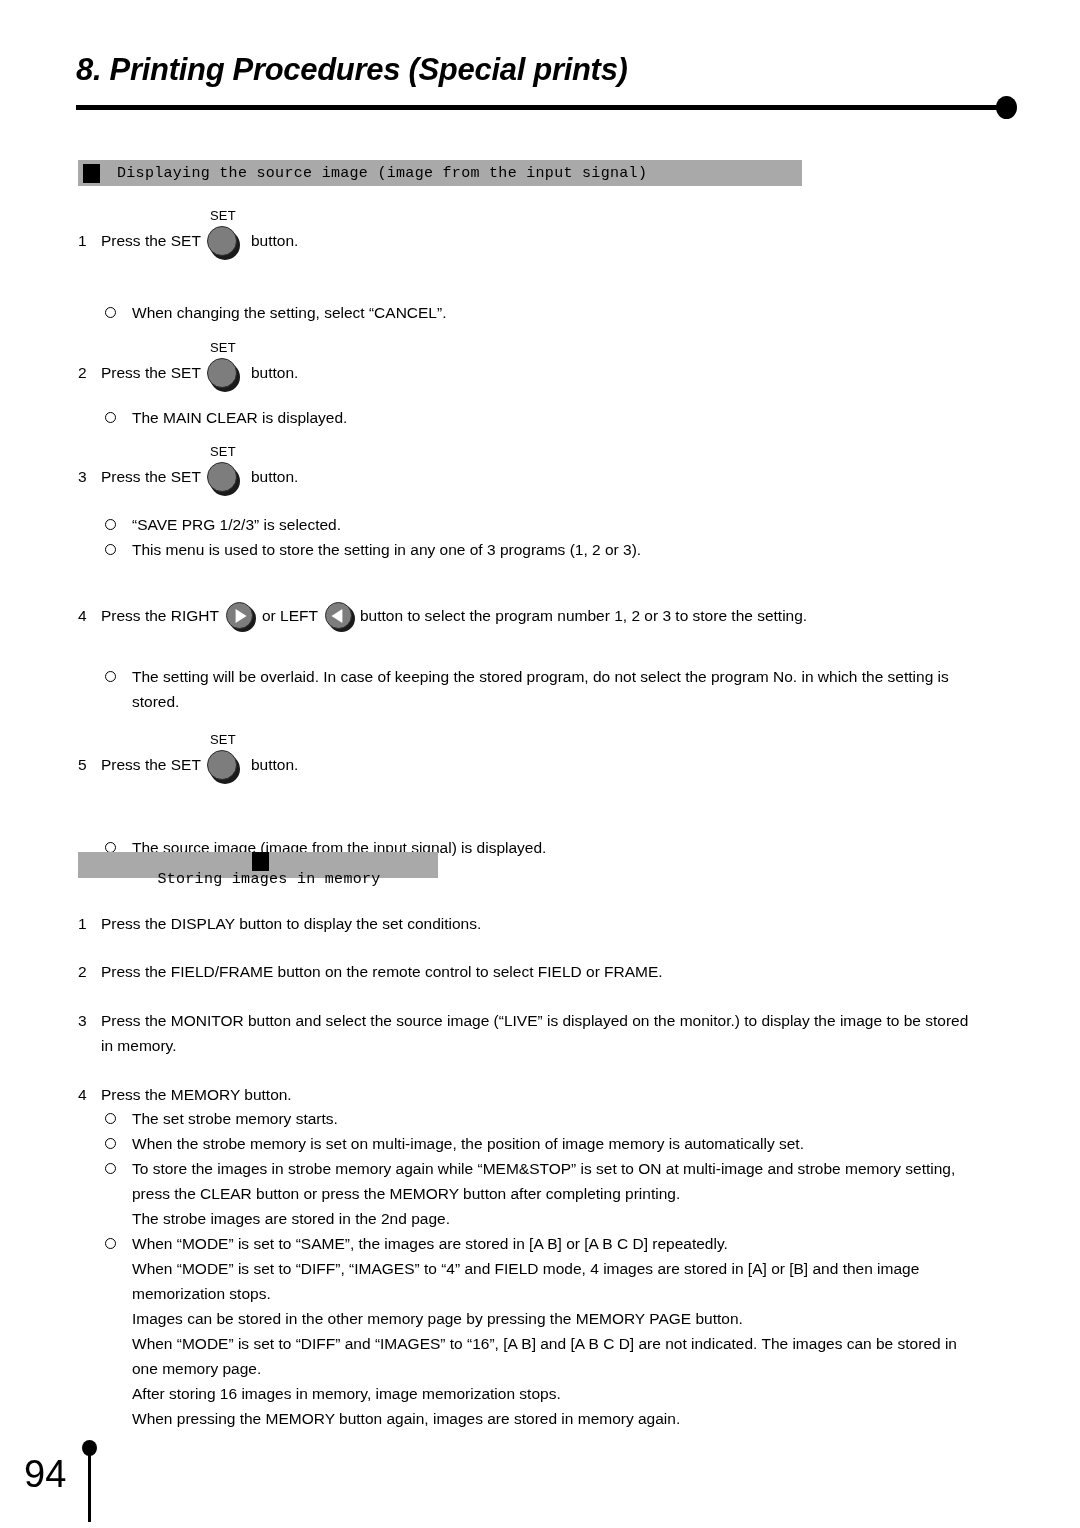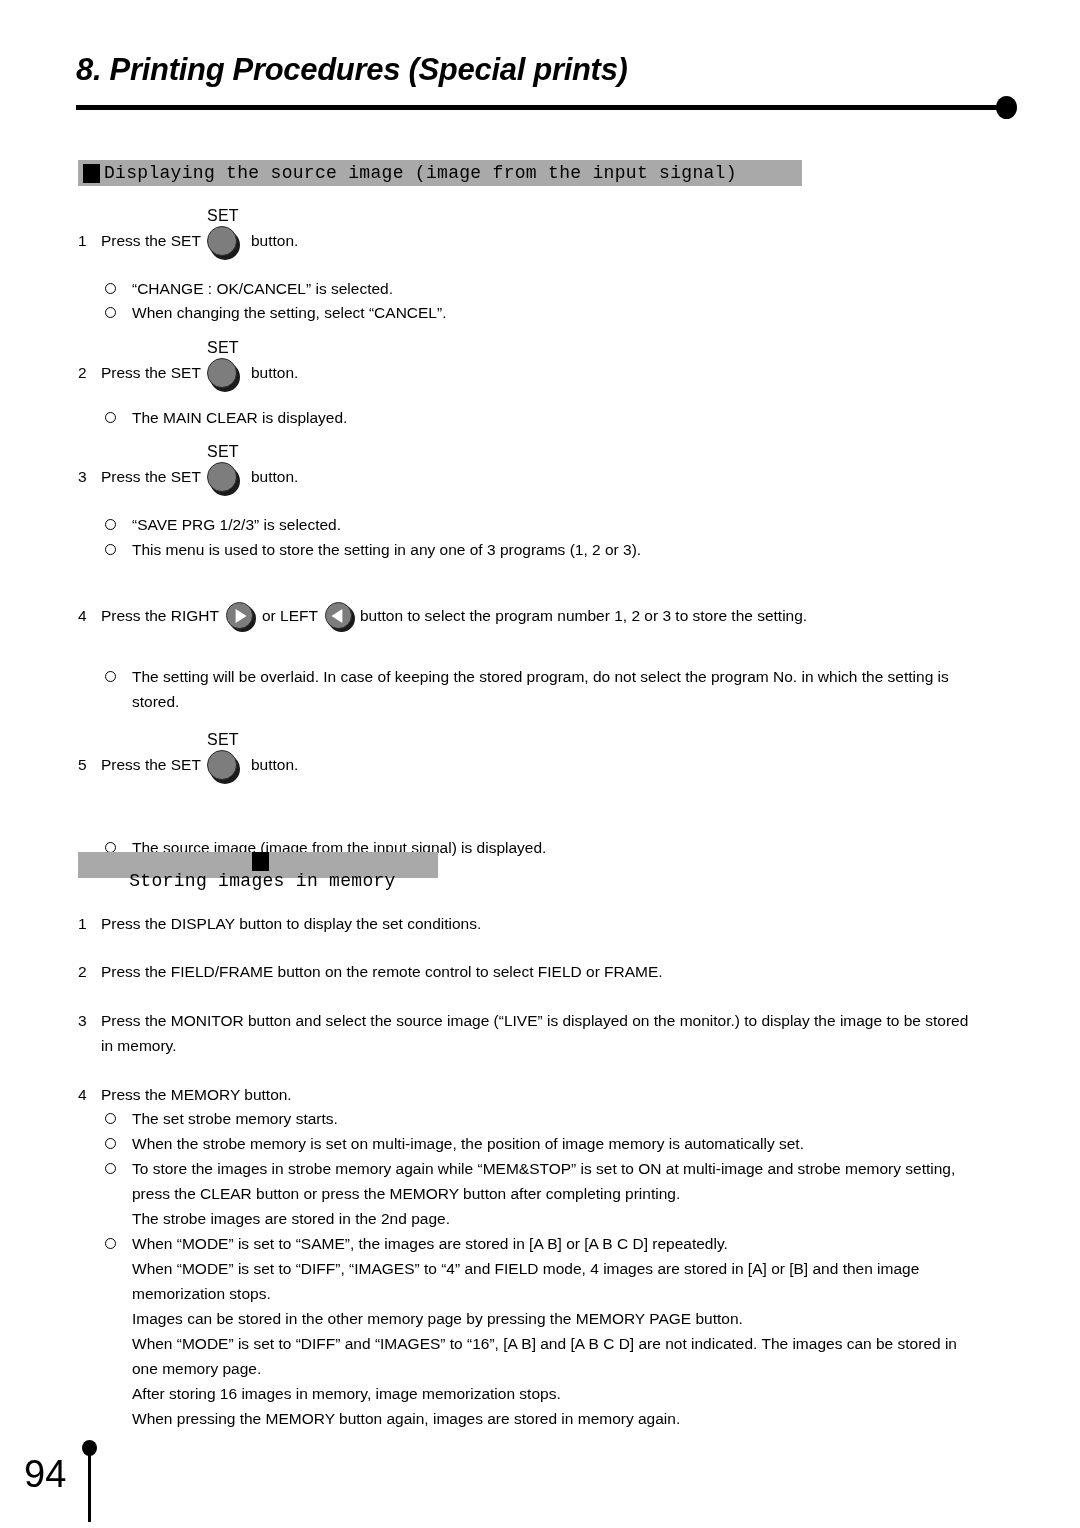--- a/index.html
+++ b/index.html
@@ -64,24 +64,24 @@
     box-sizing: border-box;
   }
   .section-bar .sq {
     width: 17px;
     height: 19px;
     background: #000000;
     flex: 0 0 auto;
   }
   .section-bar .bar-label {
     font-family: "Liberation Mono", "DejaVu Sans Mono", monospace;
-    font-size: 18px;
+    font-size: 15px;
     letter-spacing: 0.3px;
     color: #000000;
-    margin-left: 4px;
+    margin-left: 17px;
     white-space: nowrap;
   }
   #section-bar-1 { left: 78px; top: 160px; width: 724px; }
   #section-bar-2 { left: 78px; top: 852px; width: 360px; flex-direction: column; }
 
   
   .step-row {
     position: absolute;
     font-size: 15.5px;
     display: flex;
@@ -101,21 +101,21 @@
     height: 34px;
     flex: 0 0 auto;
     vertical-align: middle;
   }
   .knob-label {
     position: absolute;
     left: 0;
     top: -14px;
     width: 44px;
     text-align: center;
-    font-size: 16px;
+    font-size: 13px;
     line-height: 11px;
     letter-spacing: 0.2px;
   }
   .knob-shadow {
     position: absolute;
     left: 9px;
     top: 6px;
     width: 30px;
     height: 30px;
     border-radius: 50%;
@@ -271,24 +271,20 @@
     <span class="num">1</span>
     <span>Press the SET</span>
     <span class="knob-wrap">
       <span class="knob-label">SET</span>
       <span class="knob-shadow"></span>
       <span class="knob"></span>
     </span>
     <span style="margin-left:6px;">button.</span>
   </div>
 
-  <div class="bullet-item" style="left:105px; top:276px;">
-    <span class="ring"></span>
-    <span class="btxt nowrap">“CHANGE    : OK/CANCEL” is selected.</span>
-  </div>
   <div class="bullet-item" style="left:105px; top:300px;">
     <span class="ring"></span>
     <span class="btxt nowrap">When changing the setting, select “CANCEL”.</span>
   </div>
 
   <div class="step-row" style="left:78px; top:356px;">
     <span class="num">2</span>
     <span>Press the SET</span>
     <span class="knob-wrap">
       <span class="knob-label">SET</span>

